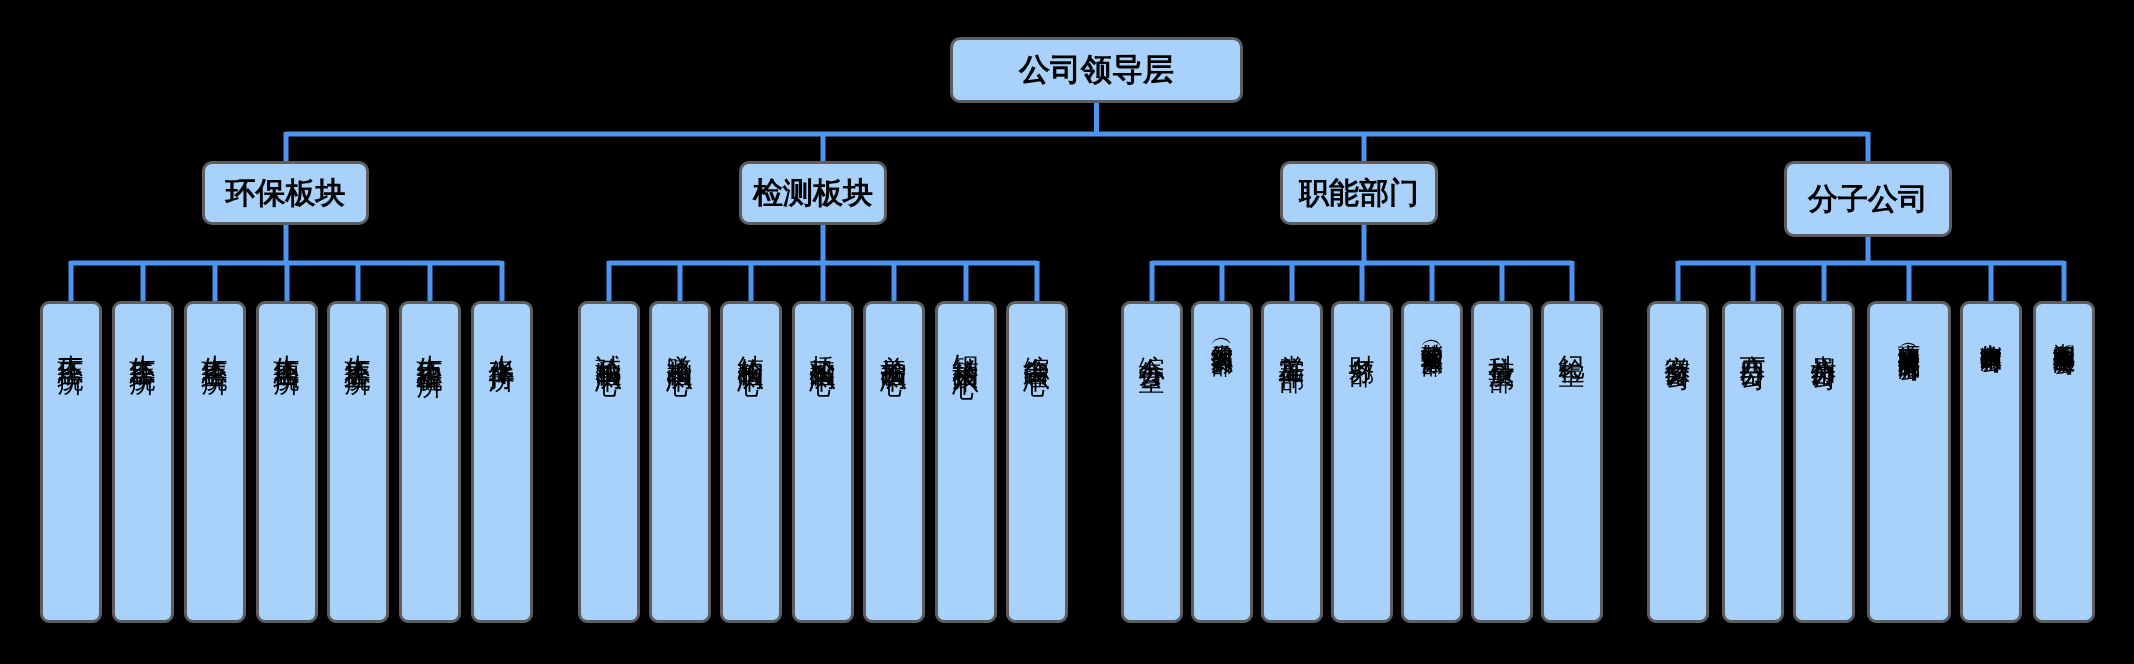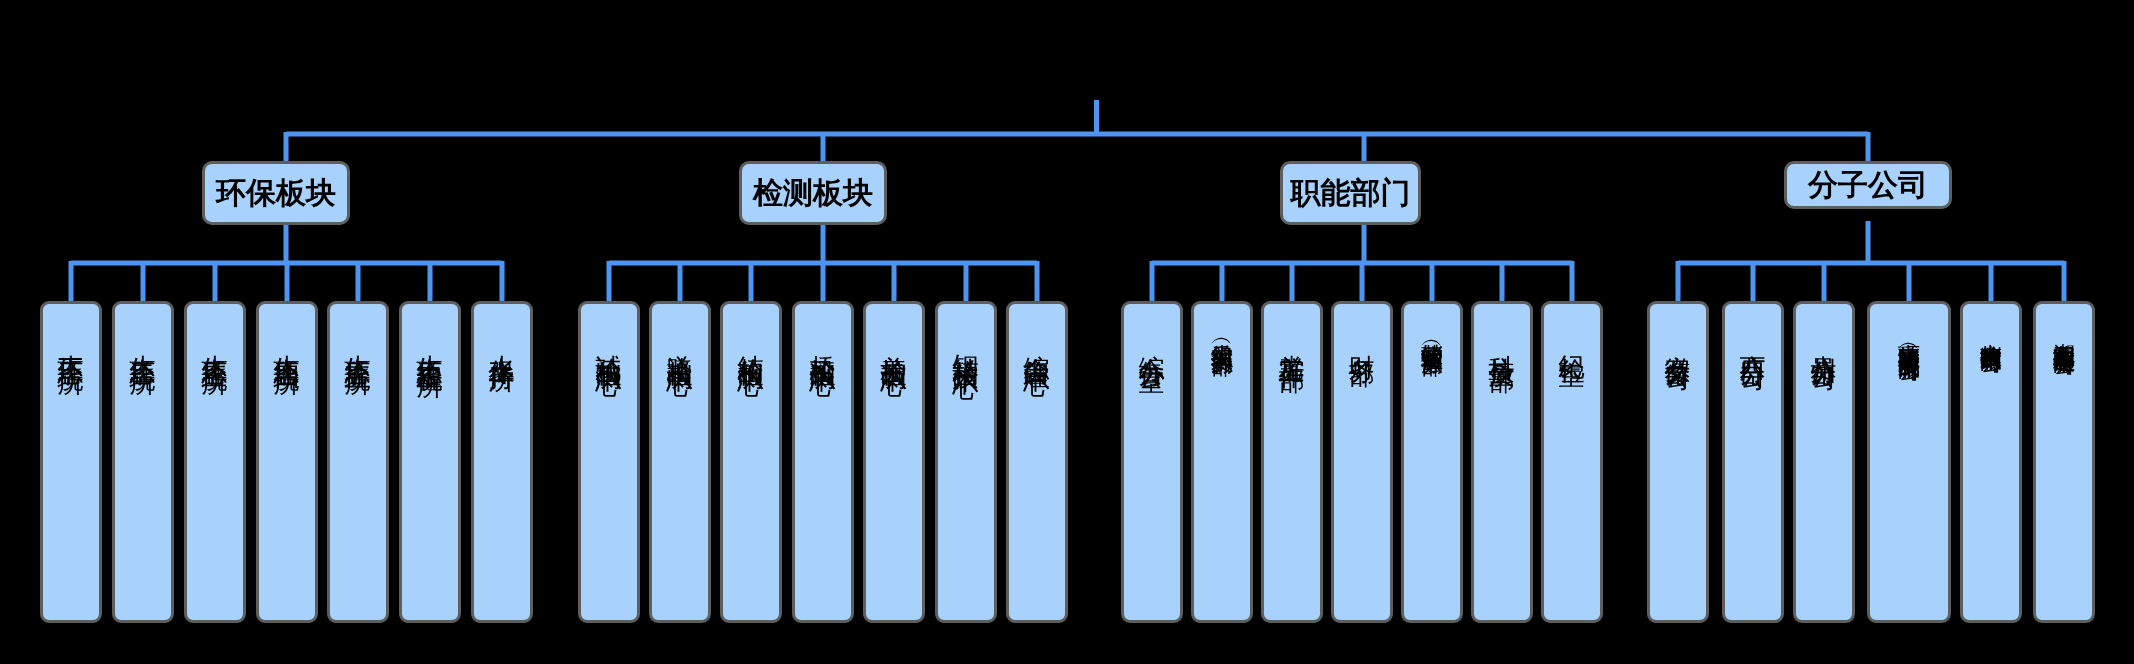--- a/index.html
+++ b/index.html
@@ -106,23 +106,26 @@
       <line x1="1868" y1="221" x2="1868" y2="265" stroke="#4E95F1" stroke-width="5"></line>
       <line x1="1678" y1="263" x2="2064" y2="263" stroke="#4E95F1" stroke-width="5"></line>
       <line x1="1678" y1="261" x2="1678" y2="305" stroke="#4E95F1" stroke-width="5"></line>
       <line x1="1753" y1="261" x2="1753" y2="305" stroke="#4E95F1" stroke-width="5"></line>
       <line x1="1824" y1="261" x2="1824" y2="305" stroke="#4E95F1" stroke-width="5"></line>
       <line x1="1909" y1="261" x2="1909" y2="305" stroke="#4E95F1" stroke-width="5"></line>
       <line x1="1991" y1="261" x2="1991" y2="305" stroke="#4E95F1" stroke-width="5"></line>
       <line x1="2064" y1="261" x2="2064" y2="305" stroke="#4E95F1" stroke-width="5"></line>
     </svg>
 
+  <div class="node root-node" id="rootNode" style="left: 950px; top: 37px; width: 293px; height: 66px;">
+    <span>公司领导层</span>
+  </div>
 
   <div id="nodes">
-      <div class="node header-node" style="left: 202px; top: 161px; width: 148px; height: 64px;">
+      <div class="node header-node" style="left: 202px; top: 161px; width: 167px; height: 64px;">
         <span>环保板块</span>
       </div>
       <div class="node child-node" style="left: 40px; top: 301px; width: 62px; height: 322px; padding-top: 30px;">
         <span class="vtext big">生态环境一所</span>
       </div>
       <div class="node child-node" style="left: 112px; top: 301px; width: 62px; height: 322px; padding-top: 30px;">
         <span class="vtext big">生态环境二所</span>
       </div>
       <div class="node child-node" style="left: 184px; top: 301px; width: 62px; height: 322px; padding-top: 30px;">
         <span class="vtext big">生态环境三所</span>
@@ -156,21 +159,21 @@
       </div>
       <div class="node child-node" style="left: 863px; top: 301px; width: 62px; height: 322px; padding-top: 30px;">
         <span class="vtext big">养护检测中心</span>
       </div>
       <div class="node child-node" style="left: 935px; top: 301px; width: 62px; height: 322px; padding-top: 30px;">
         <span class="vtext big">钢结构技术中心</span>
       </div>
       <div class="node child-node" style="left: 1006px; top: 301px; width: 62px; height: 322px; padding-top: 30px;">
         <span class="vtext big">综合管理中心</span>
       </div>
-      <div class="node header-node" style="left: 1280px; top: 161px; width: 141px; height: 64px;">
+      <div class="node header-node" style="left: 1280px; top: 161px; width: 158px; height: 64px;">
         <span>职能部门</span>
       </div>
       <div class="node child-node" style="left: 1121px; top: 301px; width: 62px; height: 322px; padding-top: 30px;">
         <span class="vtext big">综合办公室</span>
       </div>
       <div class="node child-node" style="left: 1191px; top: 301px; width: 62px; height: 322px; padding-top: 22px;">
         <span class="vtext small">党委组织部（人力资源部）</span>
       </div>
       <div class="node child-node" style="left: 1261px; top: 301px; width: 62px; height: 322px; padding-top: 30px;">
         <span class="vtext big">党群工作部</span>
@@ -180,21 +183,21 @@
       </div>
       <div class="node child-node" style="left: 1401px; top: 301px; width: 62px; height: 322px; padding-top: 22px;">
         <span class="vtext small">营销运营管理部（法务部）</span>
       </div>
       <div class="node child-node" style="left: 1471px; top: 301px; width: 62px; height: 322px; padding-top: 30px;">
         <span class="vtext big">科技质量部</span>
       </div>
       <div class="node child-node" style="left: 1541px; top: 301px; width: 62px; height: 322px; padding-top: 30px;">
         <span class="vtext big">纪检室</span>
       </div>
-      <div class="node header-node" style="left: 1784px; top: 161px; width: 168px; height: 48px;">
+      <div class="node header-node" style="left: 1784px; top: 161px; width: 168px; height: 76px;">
         <span>分子公司</span>
       </div>
       <div class="node child-node" style="left: 1647px; top: 301px; width: 62px; height: 322px; padding-top: 30px;">
         <span class="vtext big">安徽分公司</span>
       </div>
       <div class="node child-node" style="left: 1722px; top: 301px; width: 62px; height: 322px; padding-top: 30px;">
         <span class="vtext big">广西分公司</span>
       </div>
       <div class="node child-node" style="left: 1793px; top: 301px; width: 62px; height: 322px; padding-top: 30px;">
         <span class="vtext big">贵州分公司</span>

